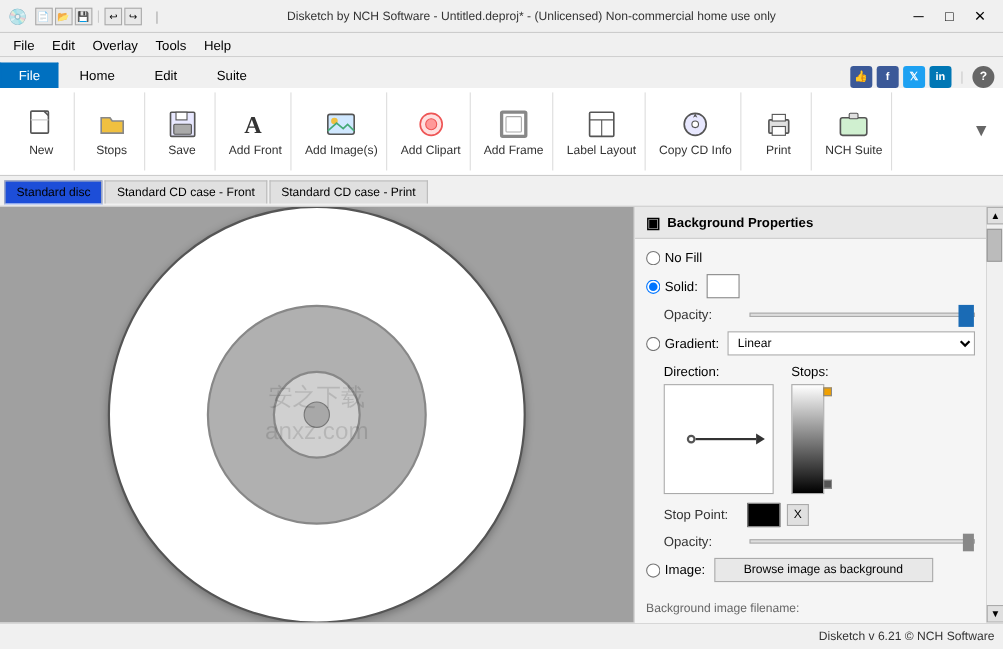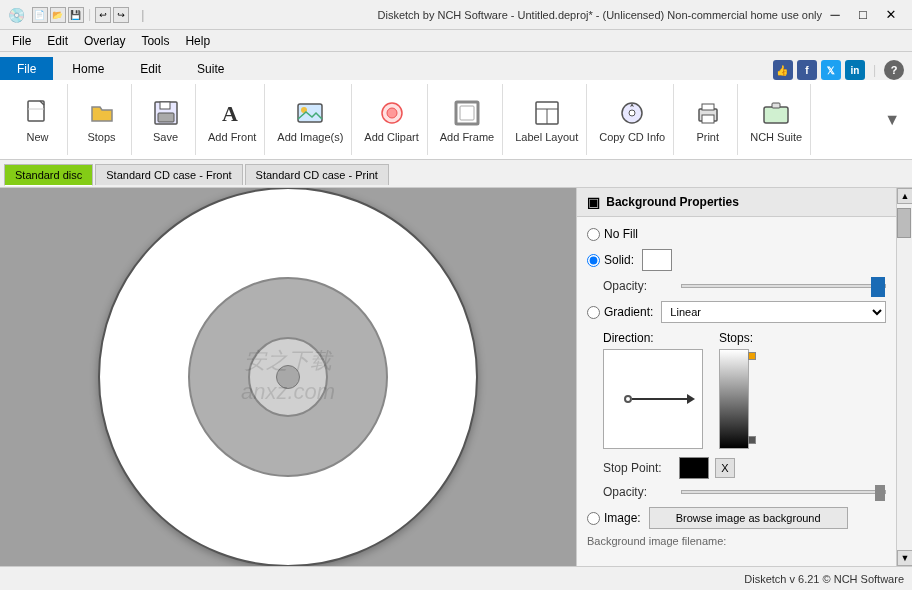--- a/index.html
+++ b/index.html
@@ -4,21 +4,21 @@
   <style>
     * { box-sizing: border-box; margin: 0; padding: 0; }
     body { font-family: 'Segoe UI', Tahoma, sans-serif; font-size: 12px; background: #f0f0f0; width: 912px; height: 590px; overflow: hidden; }
 
     
     #titlebar { background: #f0f0f0; height: 30px; display: flex; align-items: center; justify-content: space-between; padding: 0 8px; border-bottom: 1px solid #ccc; }
     #titlebar-left { display: flex; align-items: center; gap: 4px; }
     .titlebar-icon { width: 16px; height: 16px; background: #666; border-radius: 2px; display: inline-block; }
     .titlebar-btn-group { display: flex; gap: 2px; margin-left: 4px; }
     .titlebar-btn { width: 16px; height: 16px; border: 1px solid #aaa; background: #e8e8e8; cursor: pointer; display: flex; align-items: center; justify-content: center; font-size: 9px; }
-    #titlebar-title { font-size: 11px; color: #333; flex: 1; text-align: right; }
+    #titlebar-title { font-size: 11px; color: #333; flex: 1; text-align: center; }
     #titlebar-controls { display: flex; gap: 2px; }
     .win-btn { width: 26px; height: 20px; border: none; background: transparent; cursor: pointer; font-size: 13px; display: flex; align-items: center; justify-content: center; }
 
     
     #menubar { background: #f0f0f0; height: 22px; display: flex; align-items: center; padding: 0 4px; border-bottom: 1px solid #ccc; }
     .menu-item { padding: 2px 8px; cursor: pointer; font-size: 12px; }
 
     
     #ribbon-tabs { background: #f0f0f0; display: flex; align-items: flex-end; height: 28px; padding: 0 0 0 0; border-bottom: none; }
     .ribbon-tab { padding: 4px 16px; cursor: pointer; font-size: 12px; border: 1px solid transparent; border-bottom: none; margin-right: 2px; }
@@ -29,35 +29,35 @@
     
     #ribbon { background: white; border-bottom: 1px solid #ccc; display: flex; align-items: stretch; padding: 4px 8px; height: 80px; gap: 4px; }
     .ribbon-group { display: flex; flex-direction: column; align-items: center; border-right: 1px solid #ddd; padding: 0 8px; min-width: 60px; cursor: pointer; justify-content: center; gap: 2px; }
     .ribbon-group:last-child { border-right: none; }
     .ribbon-icon { width: 32px; height: 32px; display: flex; align-items: center; justify-content: center; }
     .ribbon-label { font-size: 11px; color: #333; text-align: center; }
 
     
     #tab-strip { background: #f0f0f0; display: flex; align-items: center; padding: 2px 4px 0; height: 28px; border-bottom: 1px solid #ccc; }
     .doc-tab { padding: 4px 10px; background: #e0e0e0; border: 1px solid #bbb; border-bottom: none; cursor: pointer; font-size: 11px; margin-right: 2px; }
-    .doc-tab.active { background: #84cc16; border-bottom: 1px solid white; }
+    .doc-tab.active { background: #1d4ed8; border-bottom: 1px solid white; }
 
     
     #main { display: flex; flex: 1; overflow: hidden; }
 
     
     #canvas-area { flex: 1; background: #a0a0a0; display: flex; align-items: center; justify-content: center; overflow: hidden; position: relative; }
 
     
     #disc-container { position: relative; width: 380px; height: 380px; }
     .disc-outer { position: absolute; width: 380px; height: 380px; border-radius: 50%; background: white; border: 2px solid #555; box-shadow: 0 2px 8px rgba(0,0,0,0.3); }
     .disc-label { position: absolute; width: 200px; height: 200px; border-radius: 50%; background: #b0b0b0; border: 2px solid #888; top: 90px; left: 90px; }
     .disc-inner { position: absolute; width: 80px; height: 80px; border-radius: 50%; background: #d0d0d0; border: 2px solid #888; top: 150px; left: 150px; }
     .disc-hole { position: absolute; width: 24px; height: 24px; border-radius: 50%; background: #a8a8a8; border: 1.5px solid #777; top: 178px; left: 178px; }
-    .watermark { position: absolute; top: 50%; left: 50%; transform: translate(-50%, -50%); font-size: 28px; color: rgba(0,0,0,0.15); white-space: nowrap; z-index: 5; pointer-events: none; font-style: italic; }
+    .watermark { position: absolute; top: 50%; left: 50%; transform: translate(-50%, -50%); font-size: 28px; color: rgba(0,0,0,0.15); white-space: nowrap; z-index: 5; pointer-events: none; }
 
     
     #right-panel { width: 320px; background: #f5f5f5; border-left: 1px solid #ccc; overflow-y: auto; }
     #panel-header { background: #e8e8e8; border-bottom: 1px solid #ccc; padding: 6px 10px; font-size: 12px; font-weight: 600; display: flex; align-items: center; gap: 6px; }
     #panel-body { padding: 10px; }
     .panel-row { display: flex; align-items: center; margin-bottom: 8px; gap: 8px; }
     .radio-label { display: flex; align-items: center; gap: 4px; font-size: 12px; cursor: pointer; }
     .panel-label { font-size: 12px; color: #333; min-width: 70px; }
     .color-box { width: 30px; height: 22px; border: 1px solid #888; background: white; cursor: pointer; }
     .color-box-black { background: black; }
@@ -75,21 +75,21 @@
     .arrow-dot { width: 8px; height: 8px; border: 2px solid #555; background: white; border-radius: 50%; }
     #stops-box { width: 30px; height: 100px; border: 1px solid #aaa; background: linear-gradient(to bottom, #ffffff, #000000); position: relative; cursor: pointer; }
     .stop-marker { position: absolute; right: -8px; width: 8px; height: 8px; background: #f0a000; border: 1px solid #888; cursor: pointer; }
     .stop-marker-bottom { position: absolute; right: -8px; bottom: 4px; width: 8px; height: 8px; background: #555; border: 1px solid #888; cursor: pointer; }
     
     #stop-point-row { display: flex; align-items: center; gap: 6px; margin-bottom: 6px; }
     .x-btn { width: 20px; height: 20px; border: 1px solid #aaa; background: #e0e0e0; cursor: pointer; display: flex; align-items: center; justify-content: center; font-size: 11px; }
     .opacity-slider { flex: 1; height: 4px; background: #ddd; border: 1px solid #aaa; position: relative; }
     .opacity-thumb { width: 10px; height: 16px; background: #888; position: absolute; right: 0; top: -6px; cursor: pointer; }
     
-    #image-row { display: flex; align-items: center; gap: 8px; margin-bottom: 4px; }
+    #image-row { display: flex; align-items: center; gap: 8px; margin-bottom: 16px; }
     .browse-btn { padding: 4px 26px; background: #e8e8e8; border: 1px solid #aaa; cursor: pointer; font-size: 11px; white-space: nowrap; }
     
     .filename-label { font-size: 11px; color: #666; padding: 2px 0; }
     
     
     #statusbar { background: #f0f0f0; border-top: 1px solid #ccc; height: 24px; display: flex; align-items: center; padding: 0 8px; font-size: 11px; color: #333; justify-content: flex-end; }
 
     
     #right-panel::-webkit-scrollbar { width: 8px; }
     #right-panel::-webkit-scrollbar-track { background: #f0f0f0; }

